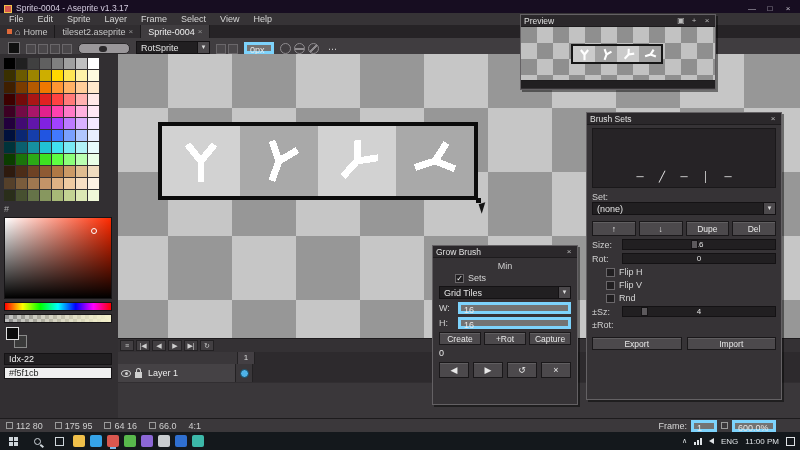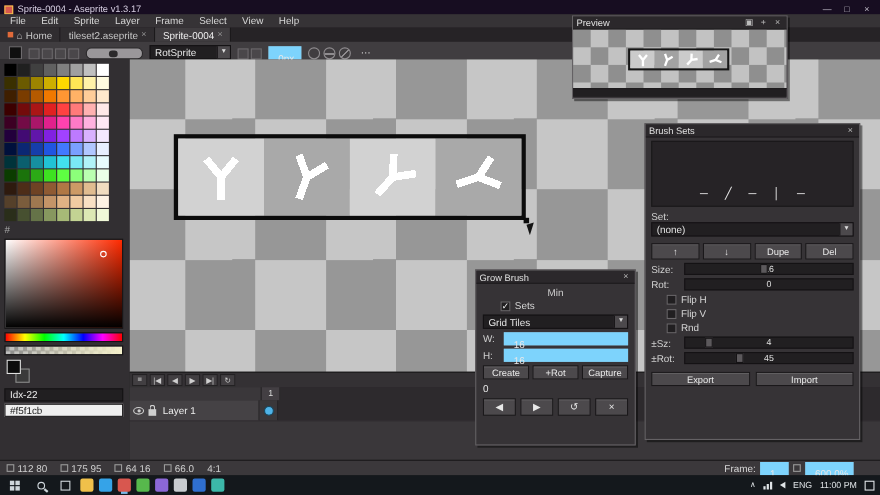--- a/index.html
+++ b/index.html
@@ -22,21 +22,21 @@
   .home-dot{width:5px;height:5px;background:#e06a3a}
   .contextbar{position:absolute;left:0;top:38px;width:800px;height:16px;background:#403d40;display:flex;align-items:flex-end;gap:6px;padding-left:8px}
   .fg-swatch{width:12px;height:12px;background:#101010;border:1px solid #6e6b6e}
   .mode-icons{display:flex;gap:2px}
   .mode-icons span{width:10px;height:10px;border:1px solid #6a676a;background:#4a474a}
   .cb-slider{width:52px;height:11px;background:#9a979a;border:1px solid #2a282a;border-radius:5px;position:relative}
   .cb-slider i{position:absolute;left:20px;top:2px;width:8px;height:6px;background:#2b292b;border-radius:3px}
   .dd{display:flex;align-items:center;height:13px;background:#211f21;border:1px solid #141214;padding-left:4px;color:#e5e5e5}
   .dd .caret{margin-left:auto;width:12px;height:11px;background:#4c494c;border-left:1px solid #141214;text-align:center;font-size:6px;line-height:11px;color:#ddd}
   .dd-rotsprite{width:74px}
-  .ti{background:#737373;border:6px solid #7dd3fc;color:#e8e8e8;height:12px;line-height:10px;padding:0 3px}
+  .ti{background:#737373;border:3px solid #7dd3fc;color:#e8e8e8;height:12px;line-height:10px;padding:0 3px}
   .px-field{width:30px}
   .sym{display:flex;gap:3px}
   .sym span{width:11px;height:11px;border:1px solid #8f8c8f;border-radius:50%}
   .sym .sym-b{background:linear-gradient(to bottom,transparent 4px,#8f8c8f 4px 6px,transparent 6px)}
   .sym .sym-x{background:linear-gradient(135deg,transparent 44%,#8f8c8f 44% 56%,transparent 56%)}
   .more-btn{color:#cfcfcf;padding:0 3px}
 
   
   .leftpanel{position:absolute;left:0;top:54px;width:118px;height:364px;background:#322f32;padding:4px 0 0 4px}
   .palette-grid{display:grid;grid-template-columns:repeat(8,11px);grid-auto-rows:11px;gap:1px;width:96px}
@@ -550,24 +550,20 @@
       </div>
       <div class="srow">
         <span class="lbl">±Sz:</span>
         <div class="slider">
           <span>4</span>
           <span class="hnd" style="left:12%"></span>
         </div>
       </div>
       <div class="srow">
         <span class="lbl">±Rot:</span>
-        <div class="slider">
-          <span>45</span>
-          <span class="hnd" style="left:30%"></span>
-        </div>
       </div>
       <div class="bs-exp">
         <div class="btn">Export</div>
         <div class="btn">Import</div>
       </div>
     </div>
   </div>
 
   <div class="float growbrush">
     <div class="ftitle">

